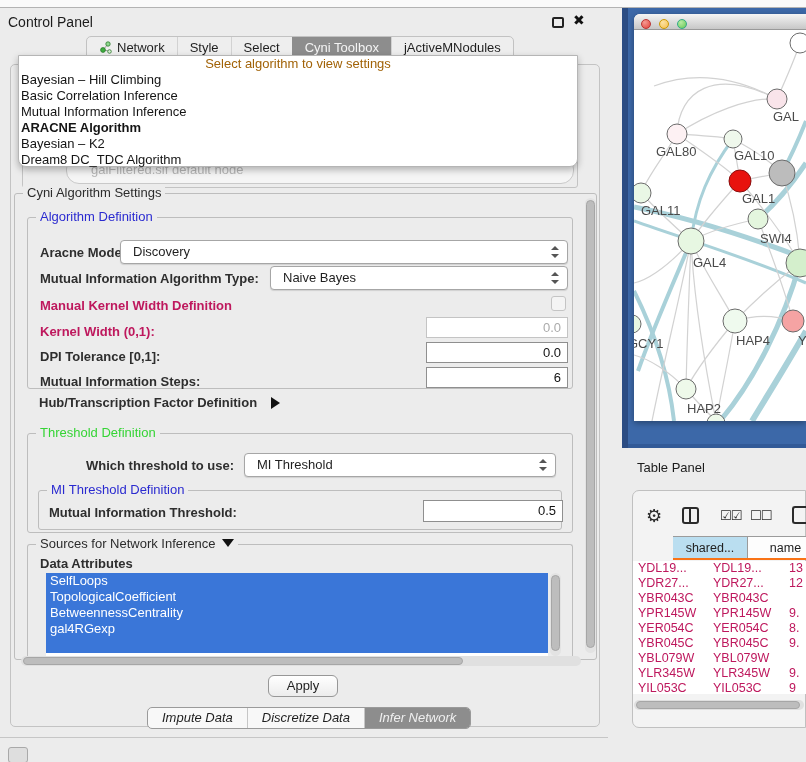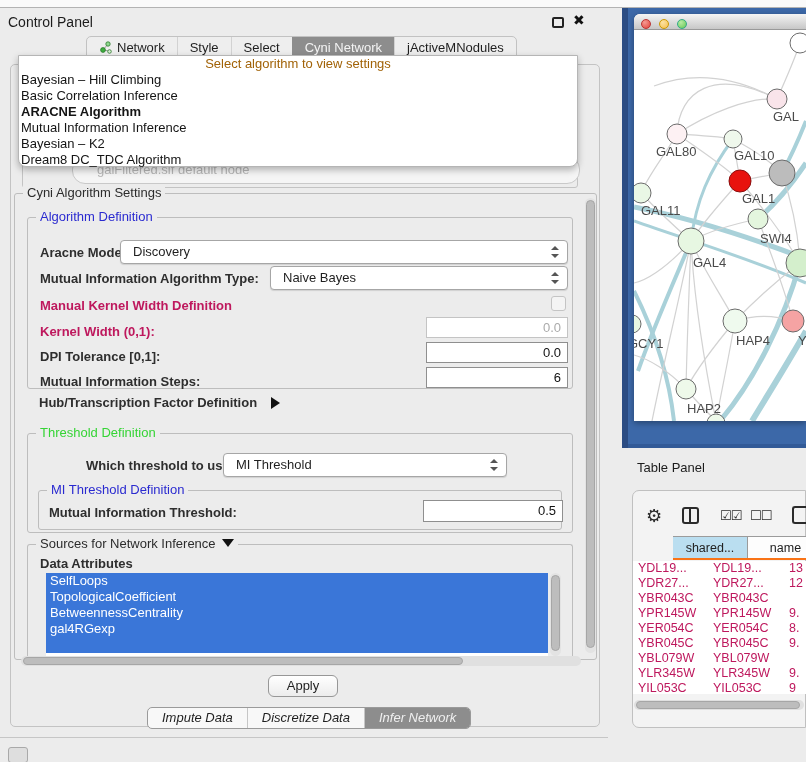--- a/index.html
+++ b/index.html
@@ -19,21 +19,21 @@
   .tabstrip{position:absolute;left:86px;top:36px;height:23px;display:flex;border:1px solid #c2c2c2;border-radius:5px 5px 0 0;background:#eeeeee;}
   .tab{display:flex;align-items:center;gap:5px;padding:0 12px;line-height:21px;border-left:1px solid #d2d2d2;cursor:pointer;white-space:nowrap;}
   .tab:first-child{border-left:none;}
   .tab.selected{background:#8d8d8d;color:#f4f4f4;border-left-color:#8d8d8d;}
 
   
   .outerbox{position:absolute;left:10px;top:64px;width:590px;height:663px;border:1px solid #c3c3c3;border-radius:5px;background:#ececec;}
 
   
   .bg-group{position:absolute;left:22px;top:84px;width:556px;height:104px;border:1px solid #c3c3c3;border-radius:3px;}
-  .bg-combo{position:absolute;left:72px;top:156px;width:508px;height:28px;border:1px solid #c9c9c9;border-radius:13px;background:#f5f5f5;
+  .bg-combo{position:absolute;left:66px;top:156px;width:508px;height:28px;border:1px solid #c9c9c9;border-radius:13px;background:#f5f5f5;
             color:#b6b6b6;line-height:26px;padding-left:24px;overflow:hidden;}
 
   
   .dropdown{position:absolute;left:18px;top:55px;width:560px;height:112px;background:#ffffff;border:1px solid #b5b5b5;
             border-radius:0 0 8px 8px;box-shadow:0 3px 7px rgba(0,0,0,.28);z-index:30;}
   .dd-ph{height:16px;text-align:center;color:#a16207;font-size:13px;line-height:16px;}
   .dd-item{height:16px;line-height:16px;padding-left:2px;color:#141414;cursor:pointer;white-space:nowrap;}
   .dd-item.bold{font-weight:bold;}
 
   
@@ -128,41 +128,41 @@
       </svg>
       <span>Network</span>
     </div>
     <div class="tab">
         <span>Style</span>
       </div>
     <div class="tab">
         <span>Select</span>
       </div>
     <div class="tab selected">
-        <span>Cyni Network</span>
+        <span>Cyni Toolbox</span>
       </div>
     <div class="tab">
         <span>jActiveMNodules</span>
       </div>
   </div>
 
   <div class="outerbox"></div>
 
   <div class="bg-group"></div>
   <div class="bg-combo">
     <span>galFiltered.sif default node</span>
   </div>
 
   <div class="dropdown">
     <div class="dd-ph">Select algorithm to view settings</div>
     <div id="dd-list">
         <div class="dd-item">Bayesian – Hill Climbing</div>
         <div class="dd-item">Basic Correlation Inference</div>
+        <div class="dd-item">Mutual Information Inference</div>
         <div class="dd-item bold">ARACNE Algorithm</div>
-        <div class="dd-item">Mutual Information Inference</div>
         <div class="dd-item">Bayesian – K2</div>
         <div class="dd-item">Dream8 DC_TDC Algorithm</div>
       </div>
   </div>
 
   <div class="group" style="left:14px;top:193px;width:583px;height:467px;">
     <span class="gtitle">Cyni Algorithm Settings</span>
 
     <div class="vscroll" style="left:570px;top:4px;height:455px;">
       <div class="vthumb" style="top:2px;height:448px;"></div>
@@ -204,21 +204,21 @@
 
     <div class="abs" style="left:24px;top:201px;">
       <span class="lbl" style="position:static;">Hub/Transcription Factor Definition</span>
       <span class="arrow-right"></span>
     </div>
 
     <div class="group" style="left:12px;top:239px;width:546px;height:100px;">
       <span class="gtitle green">Threshold Definition</span>
 
       <span class="lbl" style="left:58px;top:24px;">Which threshold to use:</span>
-      <div class="combo" style="left:195px;top:19px;width:284px;height:24px;">
+      <div class="combo" style="left:216px;top:19px;width:312px;height:24px;">
         <span>MI Threshold</span>
         <span class="spin"></span>
       </div>
 
       <div class="group" style="left:10px;top:56px;width:524px;height:40px;">
         <span class="gtitle blue">MI Threshold Definition</span>
         <span class="lbl" style="left:10px;top:14px;">Mutual Information Threshold:</span>
         <div class="field" style="left:384px;top:9px;width:140px;height:22px;">
           <span>0.5</span>
         </div>

